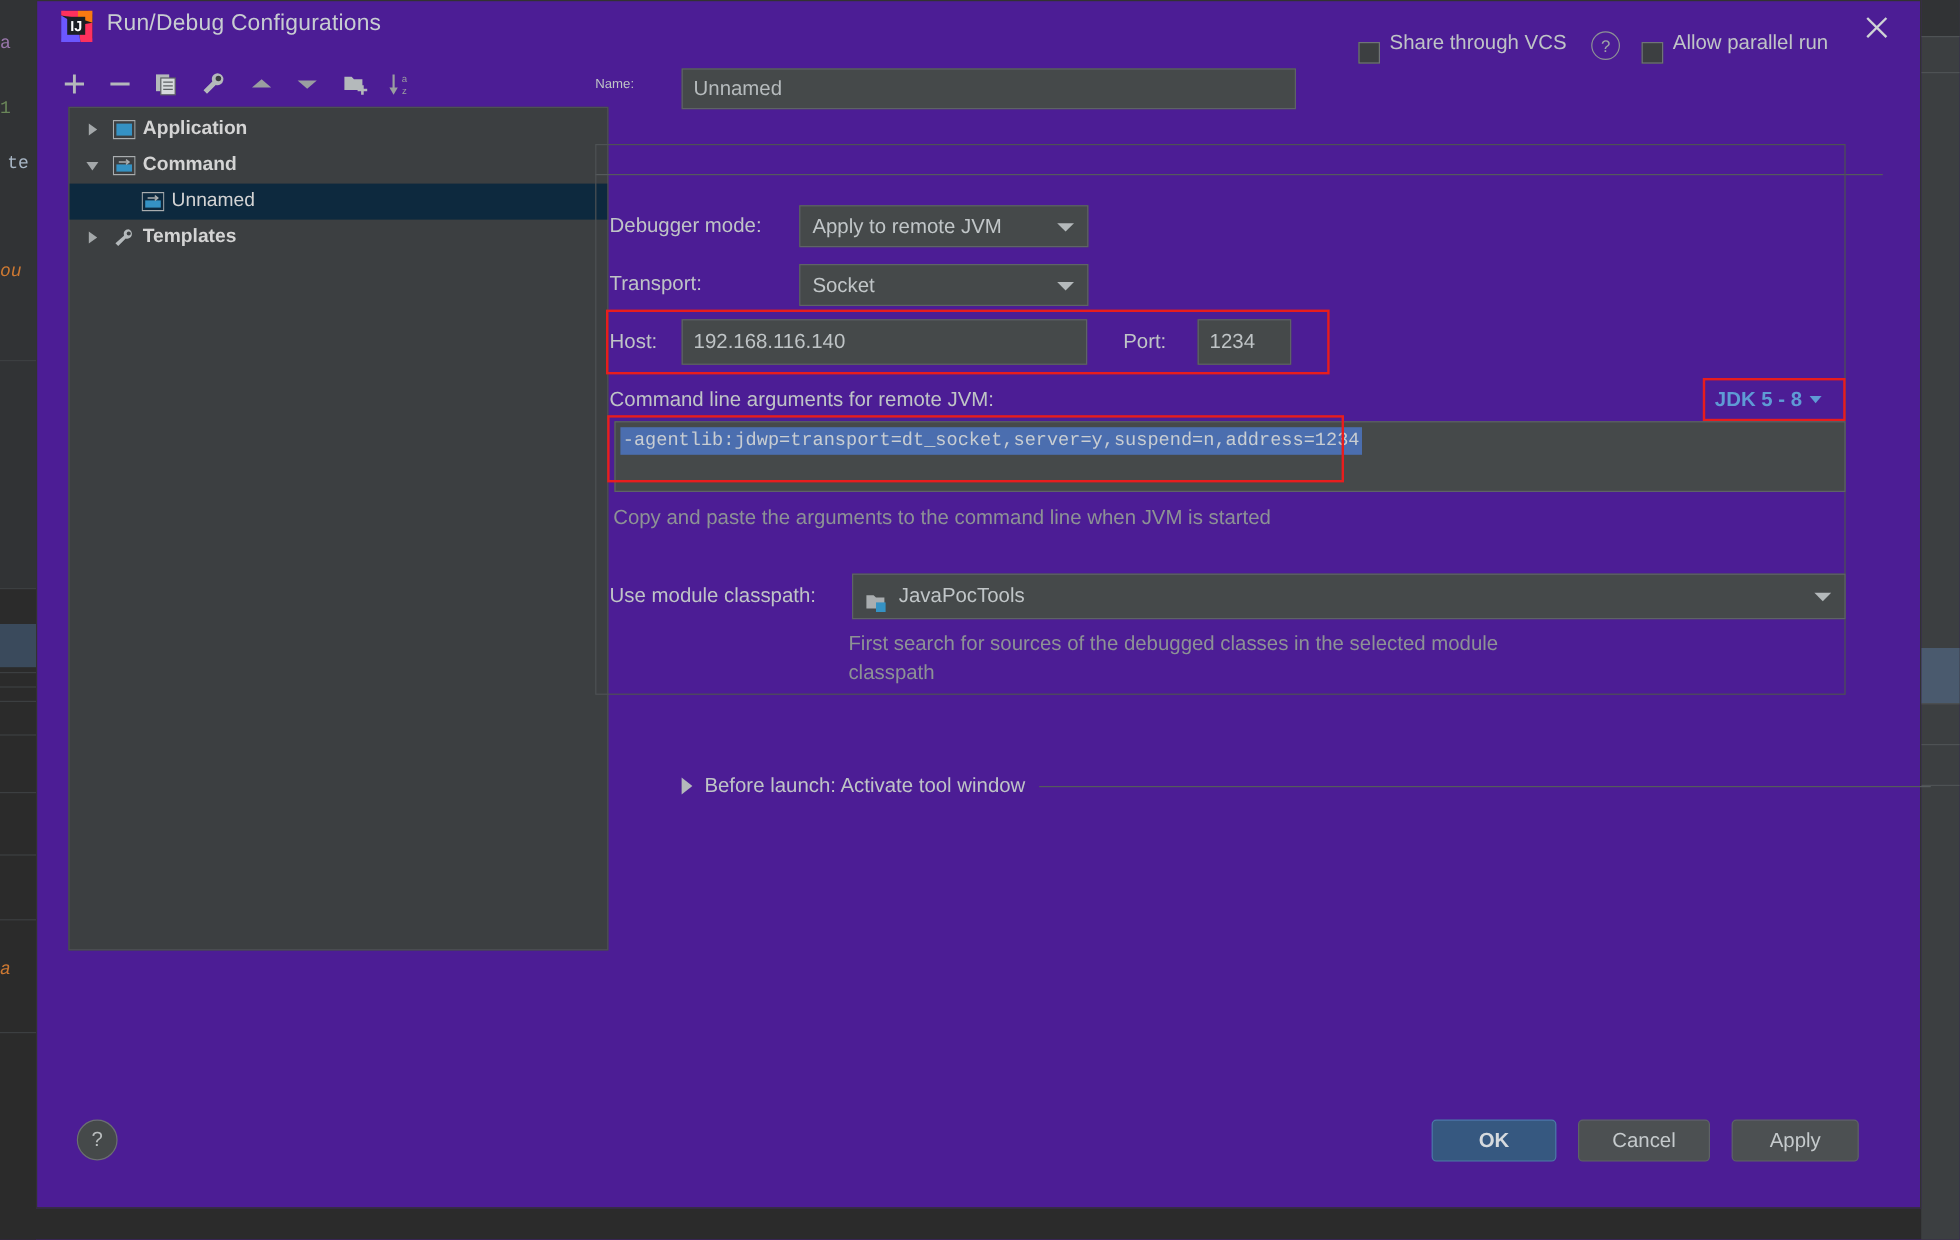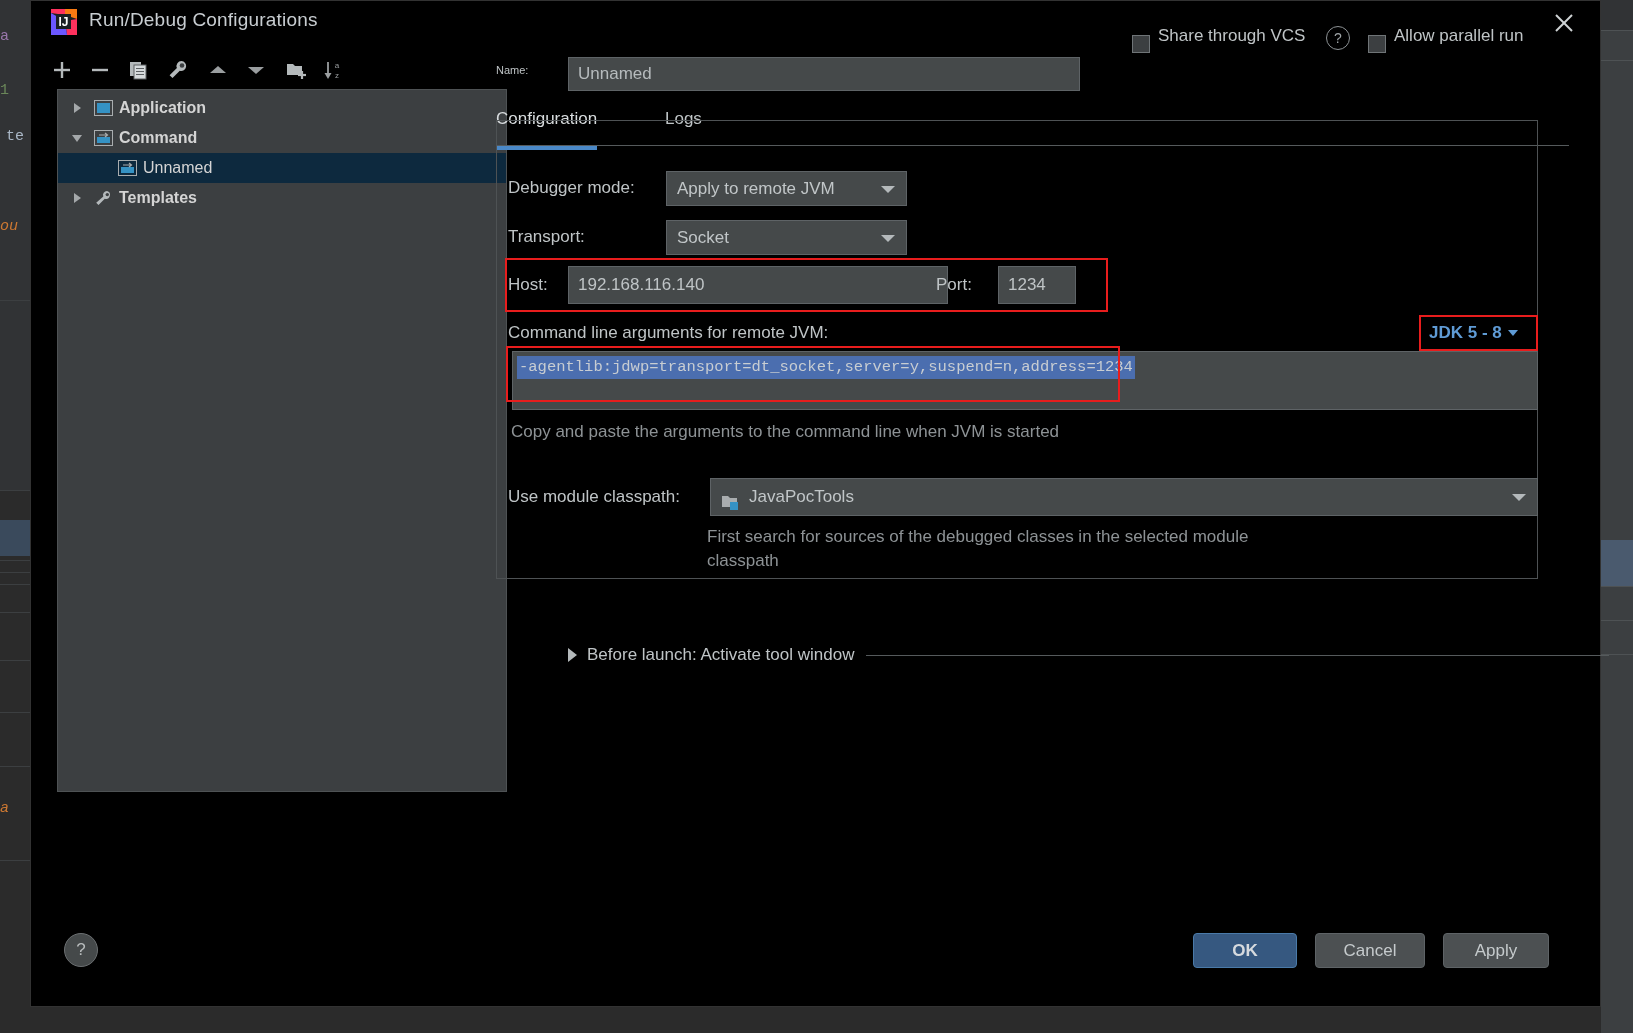--- a/index.html
+++ b/index.html
@@ -17,21 +17,21 @@
   #bg-left .bl-sep{position:absolute;left:0;width:30px;height:1px;background:#3c3f41;}
   #bg-left .bl-sel{position:absolute;left:0;width:30px;height:36px;background:#3a4a5c;}
   #bg-right{position:absolute;left:1601px;top:0;width:32px;height:1033px;background:#3c3f41;}
   #bg-right .br-sep{position:absolute;left:0;width:32px;height:1px;background:#4e5254;}
   #bg-right .br-sel{position:absolute;left:0;width:32px;height:46px;background:#4a5a6e;}
   #bg-right .br-dark{position:absolute;left:0;top:0;width:32px;height:30px;background:#313335;}
 
   
   #dialog{
     position:absolute;left:30px;top:0;width:1571px;height:1007px;
-    background:#000000;border:1px solid #323232;box-sizing:border-box;
+    background:#4c1d95;border:1px solid #323232;box-sizing:border-box;
   }
   #titlebar{position:relative;height:44px;}
   #app-icon{position:absolute;left:18px;top:6px;width:30px;height:30px;}
   #dialog-title{position:absolute;left:58px;top:8px;font-size:19px;color:#c8cdd1;letter-spacing:.2px;}
   #close-btn{position:absolute;right:14px;top:2px;width:44px;height:38px;cursor:default;}
   #close-btn svg{position:absolute;left:12px;top:10px;}
 
   
   #left-toolbar{position:absolute;left:12px;top:48px;width:440px;height:42px;}
   .tb-ico{position:absolute;top:0;width:40px;height:42px;cursor:default;}
@@ -304,47 +304,38 @@
 
   <div id="name-label">Name:</div>
   <div id="name-input">Unnamed</div>
 
   <div class="cbx" id="share-cb"></div>
   <div id="share-lb">Share through VCS</div>
   <div id="share-help">?</div>
   <div class="cbx" id="par-cb"></div>
   <div id="par-lb">Allow parallel run</div>
 
-  <div id="tabs">
-    <div class="tab active" style="left:0;">
-      <span>Configuration</span>
-      <span class="ul"></span>
-    </div>
-    <div class="tab" style="left:169px;">
-      <span>Logs</span>
-    </div>
-  </div>
   <div id="tab-sep"></div>
 
   <div id="config-box"></div>
 
   <div class="frm-label" style="left:477px;top:177px;">Debugger mode:</div>
   <div class="combo" style="left:635px;top:170px;width:241px;height:35px;line-height:33px;">
     <span class="cval">Apply to remote JVM</span>
     <span class="arrow"></span>
   </div>
 
   <div class="frm-label" style="left:477px;top:226px;">Transport:</div>
   <div class="combo" style="left:635px;top:219px;width:241px;height:35px;line-height:33px;">
     <span class="cval">Socket</span>
     <span class="arrow"></span>
   </div>
 
   <div class="frm-label" style="left:477px;top:274px;">Host:</div>
-  <div class="txtfield" style="left:537px;top:265px;width:380px;height:38px;line-height:36px;">192.168.116.140</div>
+  <div class="txtfield" style="left:537px;top:265px;width:338px;height:38px;line-height:36px;">192.168.116.140</div>
   <div class="frm-label" style="left:905px;top:274px;">Port:</div>
   <div class="txtfield" style="left:967px;top:265px;width:78px;height:38px;line-height:36px;">1234</div>
   <div class="redbox" style="left:474px;top:257px;width:603px;height:54px;"></div>
 
   <div class="frm-label" style="left:477px;top:322px;">Command line arguments for remote JVM:</div>
 
   <div id="jdk-badge">
     <span>JDK 5 - 8</span>
     <span id="jdk-chev"></span>
   </div>

